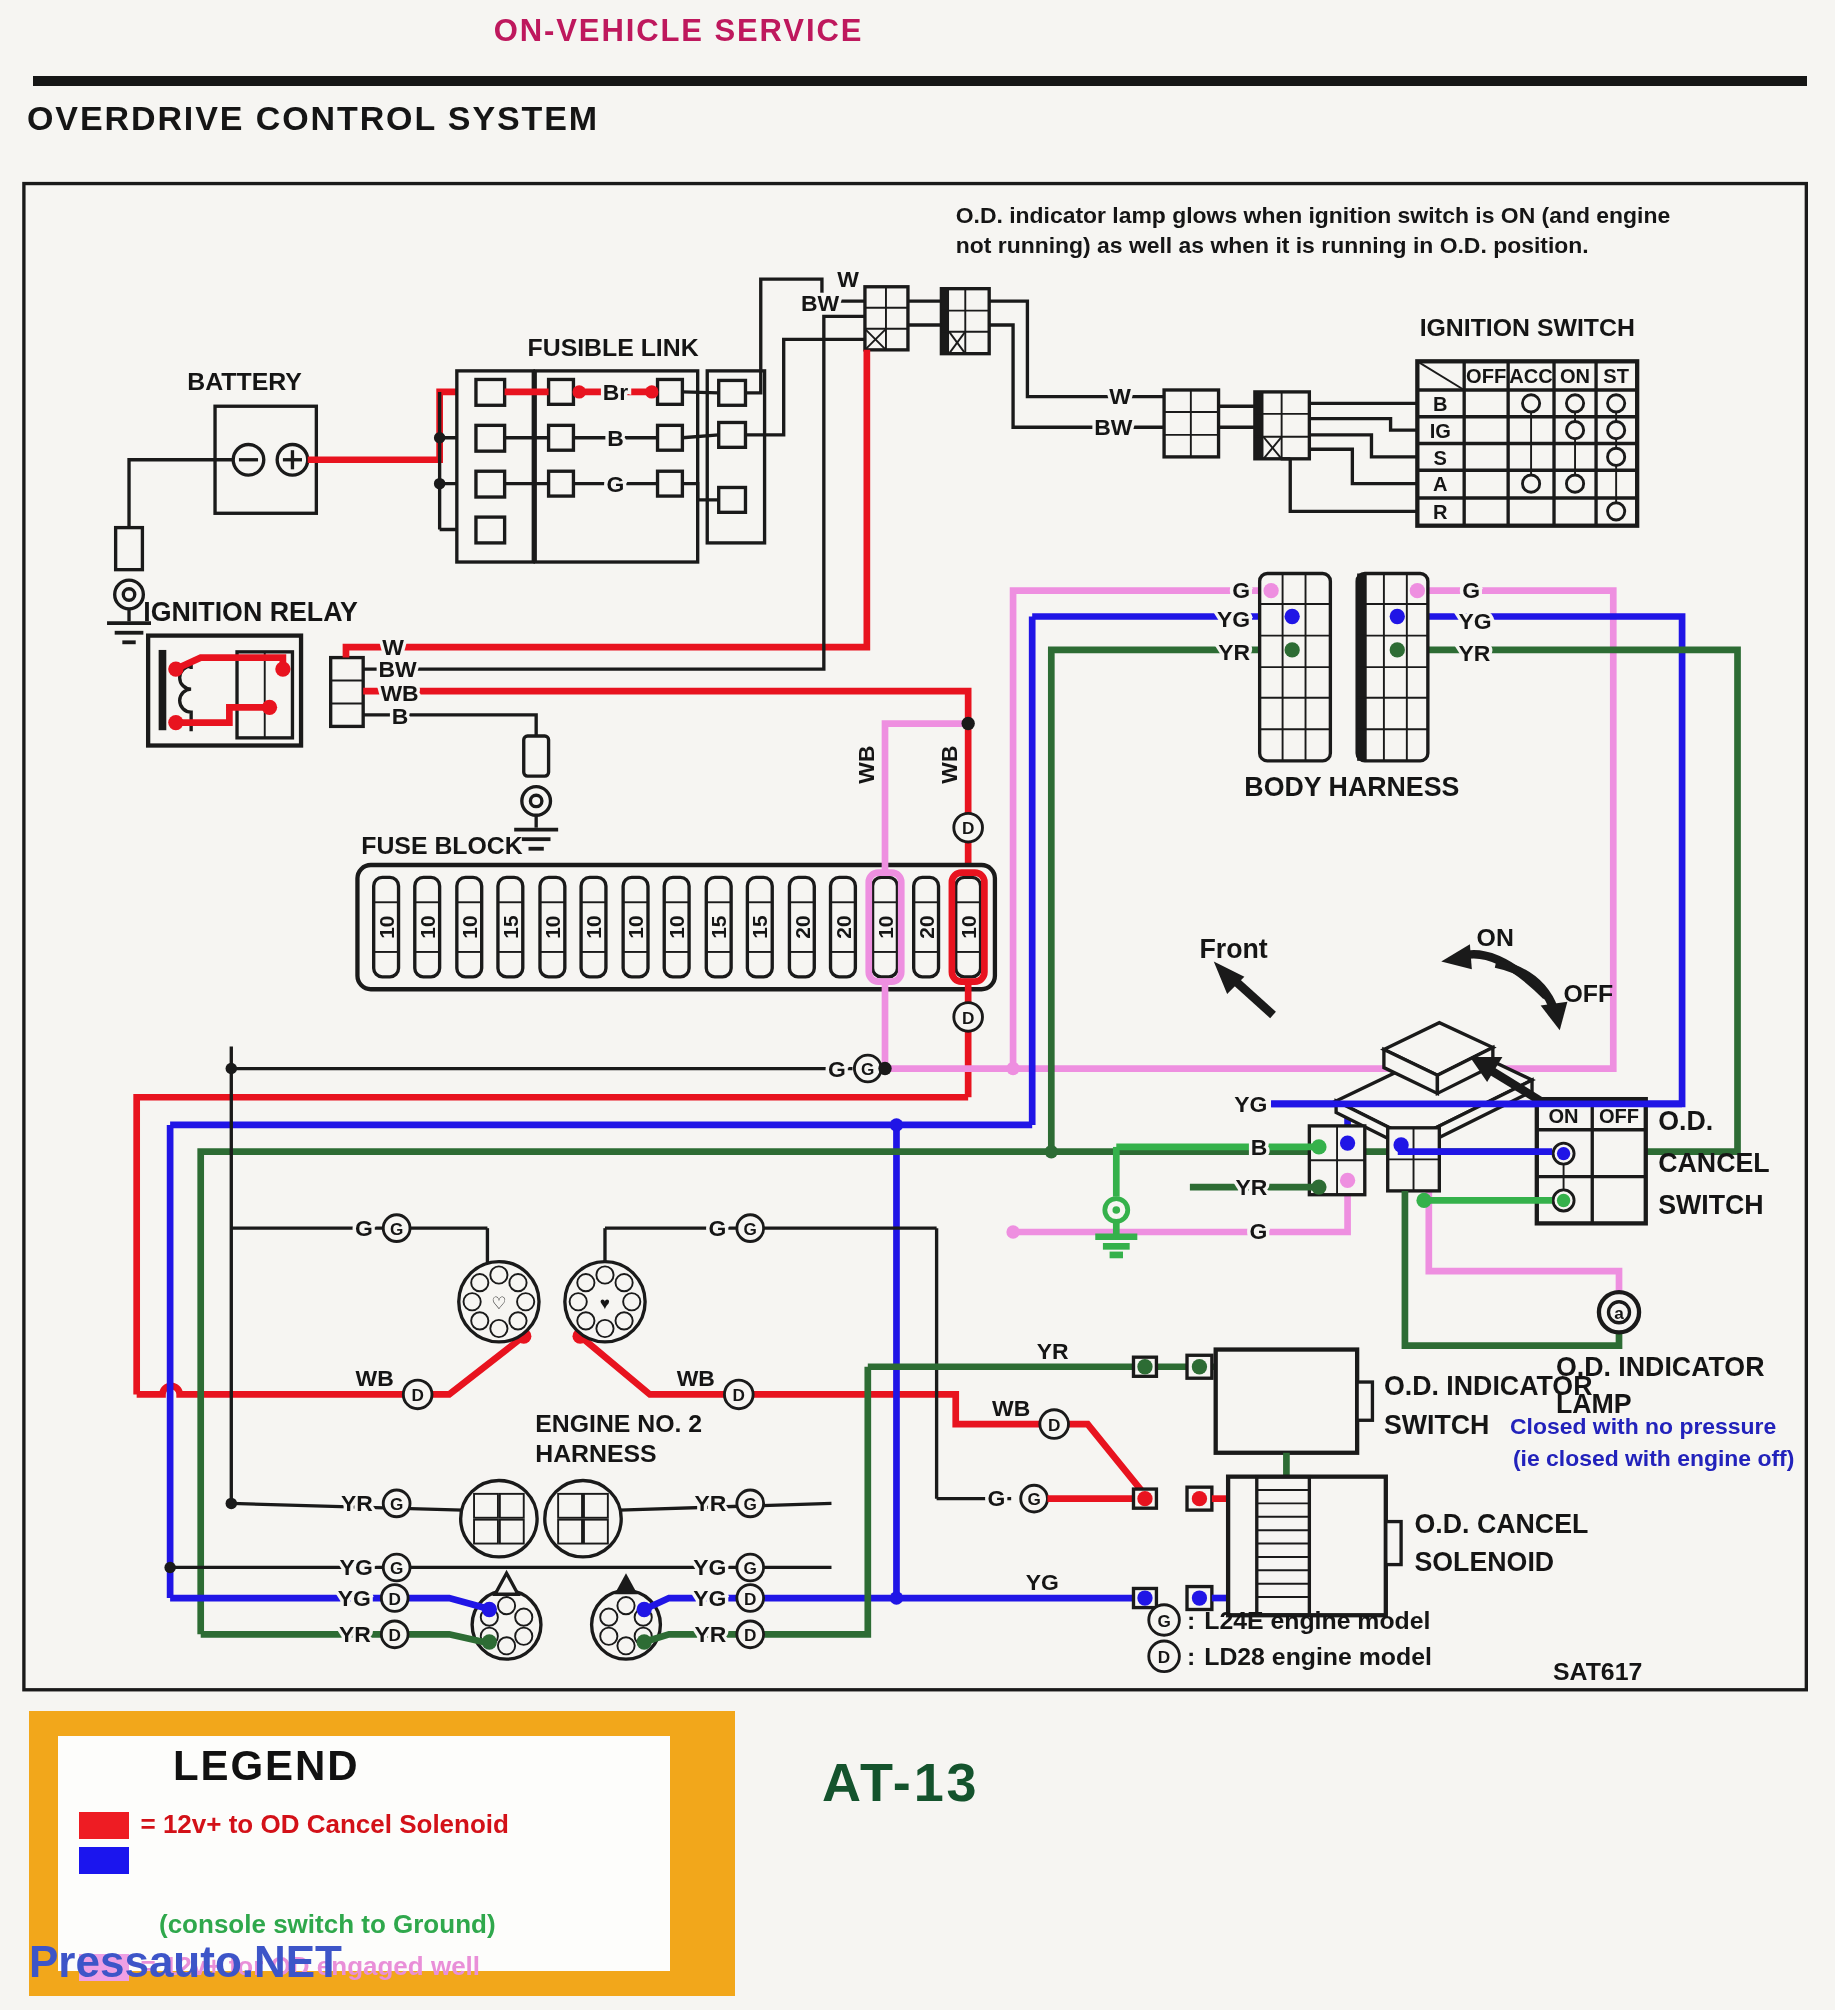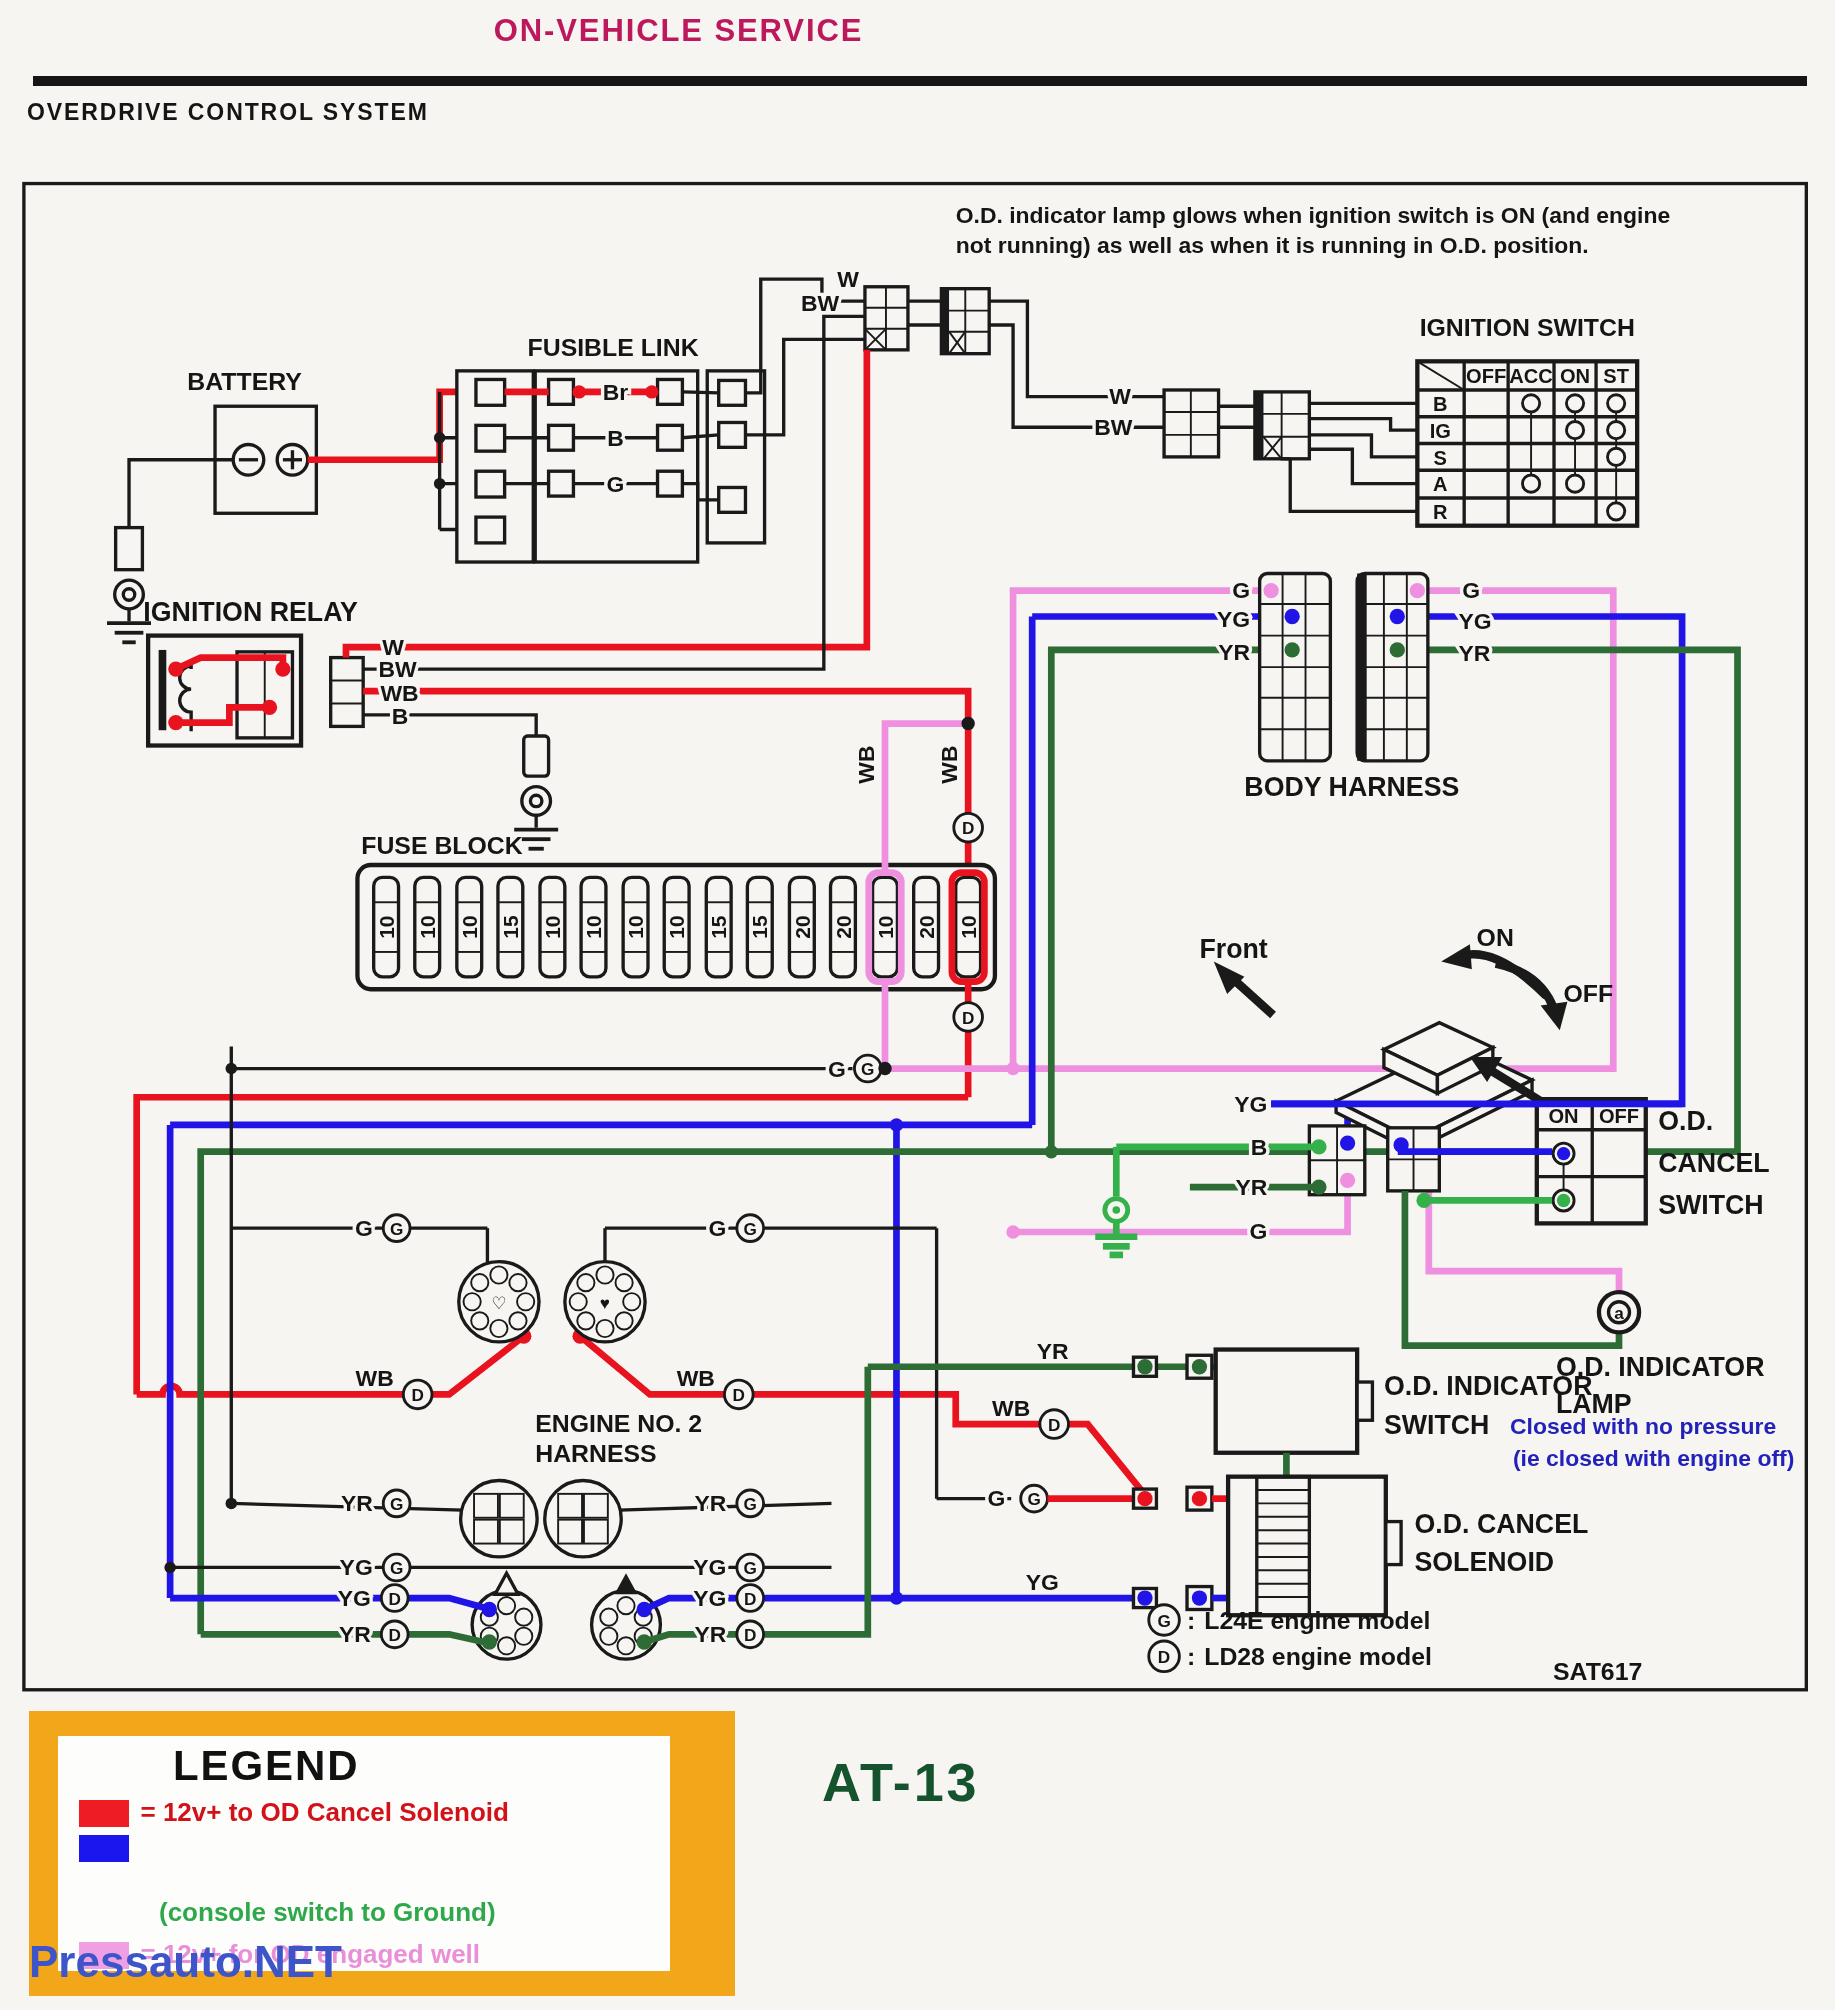--- a/index.html
+++ b/index.html
@@ -1,21 +1,21 @@
 <!DOCTYPE html>
 <html><head>
 <meta charset="utf-8">
 <style>
   html,body{margin:0;padding:0;background:#e8e7e4;}
   .page{position:relative;width:1835px;height:2010px;background:#f6f5f2;
         font-family:"Liberation Sans",sans-serif;overflow:hidden;}
   .page-title{position:absolute;left:430px;top:13.4px;width:497px;text-align:center;
         font-size:31px;font-weight:bold;letter-spacing:1.9px;color:#be185d;}
   .rule{position:absolute;left:33px;top:76px;width:1774px;height:9.6px;background:#161616;}
-  .section-title{position:absolute;left:27px;top:99px;font-size:23px;font-weight:bold;
+  .section-title{position:absolute;left:27px;top:99px;font-size:34px;font-weight:bold;
         letter-spacing:1.9px;color:#151515;}
   svg{position:absolute;left:0;top:0;}
   svg text{font-family:"Liberation Sans",sans-serif;fill:#151515;}
   .lbl{font-size:26px;font-weight:bold;}
   .lbl28{font-size:28px;font-weight:bold;}
   .note{font-size:24px;font-weight:bold;}
   .wl{font-size:24px;font-weight:bold;paint-order:stroke;stroke:#f6f5f2;stroke-width:7px;}
   .tbl{font-size:21px;font-weight:bold;}
   .cgt{font-size:18px;font-weight:bold;}
   .fuseNum{font-size:22px;font-weight:bold;}
@@ -29,21 +29,21 @@
   .blue{stroke:#2015e6;stroke-width:7;fill:none;}
   .grn{stroke:#35b14b;stroke-width:7;fill:none;}
   .dgr{stroke:#2d6c34;stroke-width:7;fill:none;}
   .pnk{stroke:#ee8fe0;stroke-width:7;fill:none;}
   .cg{fill:#f6f5f2;stroke:#1a1a1a;stroke-width:3;}
   .jd{fill:#1a1a1a;}
   .rd{fill:#e8131f;}.bd{fill:#2015e6;}.gd{fill:#35b14b;}.dd{fill:#2d6c34;}.pd{fill:#ee8fe0;}
   .legend{position:absolute;left:29px;top:1711px;width:669px;height:285px;background:#f2a71b;padding-left:37px;}
   .legend-inner{position:absolute;left:29px;top:25px;width:612px;height:235px;background:#fdfdfb;}
   .legend-title{position:absolute;left:115px;top:5.7px;font-size:42px;font-weight:bold;color:#111;letter-spacing:1.9px;}
-  .lrow{position:absolute;left:21px;font-size:26px;font-weight:bold;white-space:nowrap;}
+  .lrow{position:absolute;left:21px;font-size:26px;font-weight:bold;white-space:nowrap;margin-top:12px;}
   .sw{display:inline-block;width:50px;height:27px;vertical-align:-5.7px;margin-right:11.5px;}
   .lg-red{color:#d31118}.lg-blue{color:#1a16e0}.lg-green{color:#2fa84c}
   .lg-pink{color:#e98fd8}.lg-dgreen{color:#2d6c34}
   .indent{margin-left:80px;}
   .at13{position:absolute;left:822px;top:1751px;font-size:54px;font-weight:bold;letter-spacing:2.9px;color:#14532d;}
   .watermark{position:absolute;left:29px;top:1937px;font-size:44px;font-weight:bold;color:#3d55c8;}
 </style>
 </head>
 <body>
 

